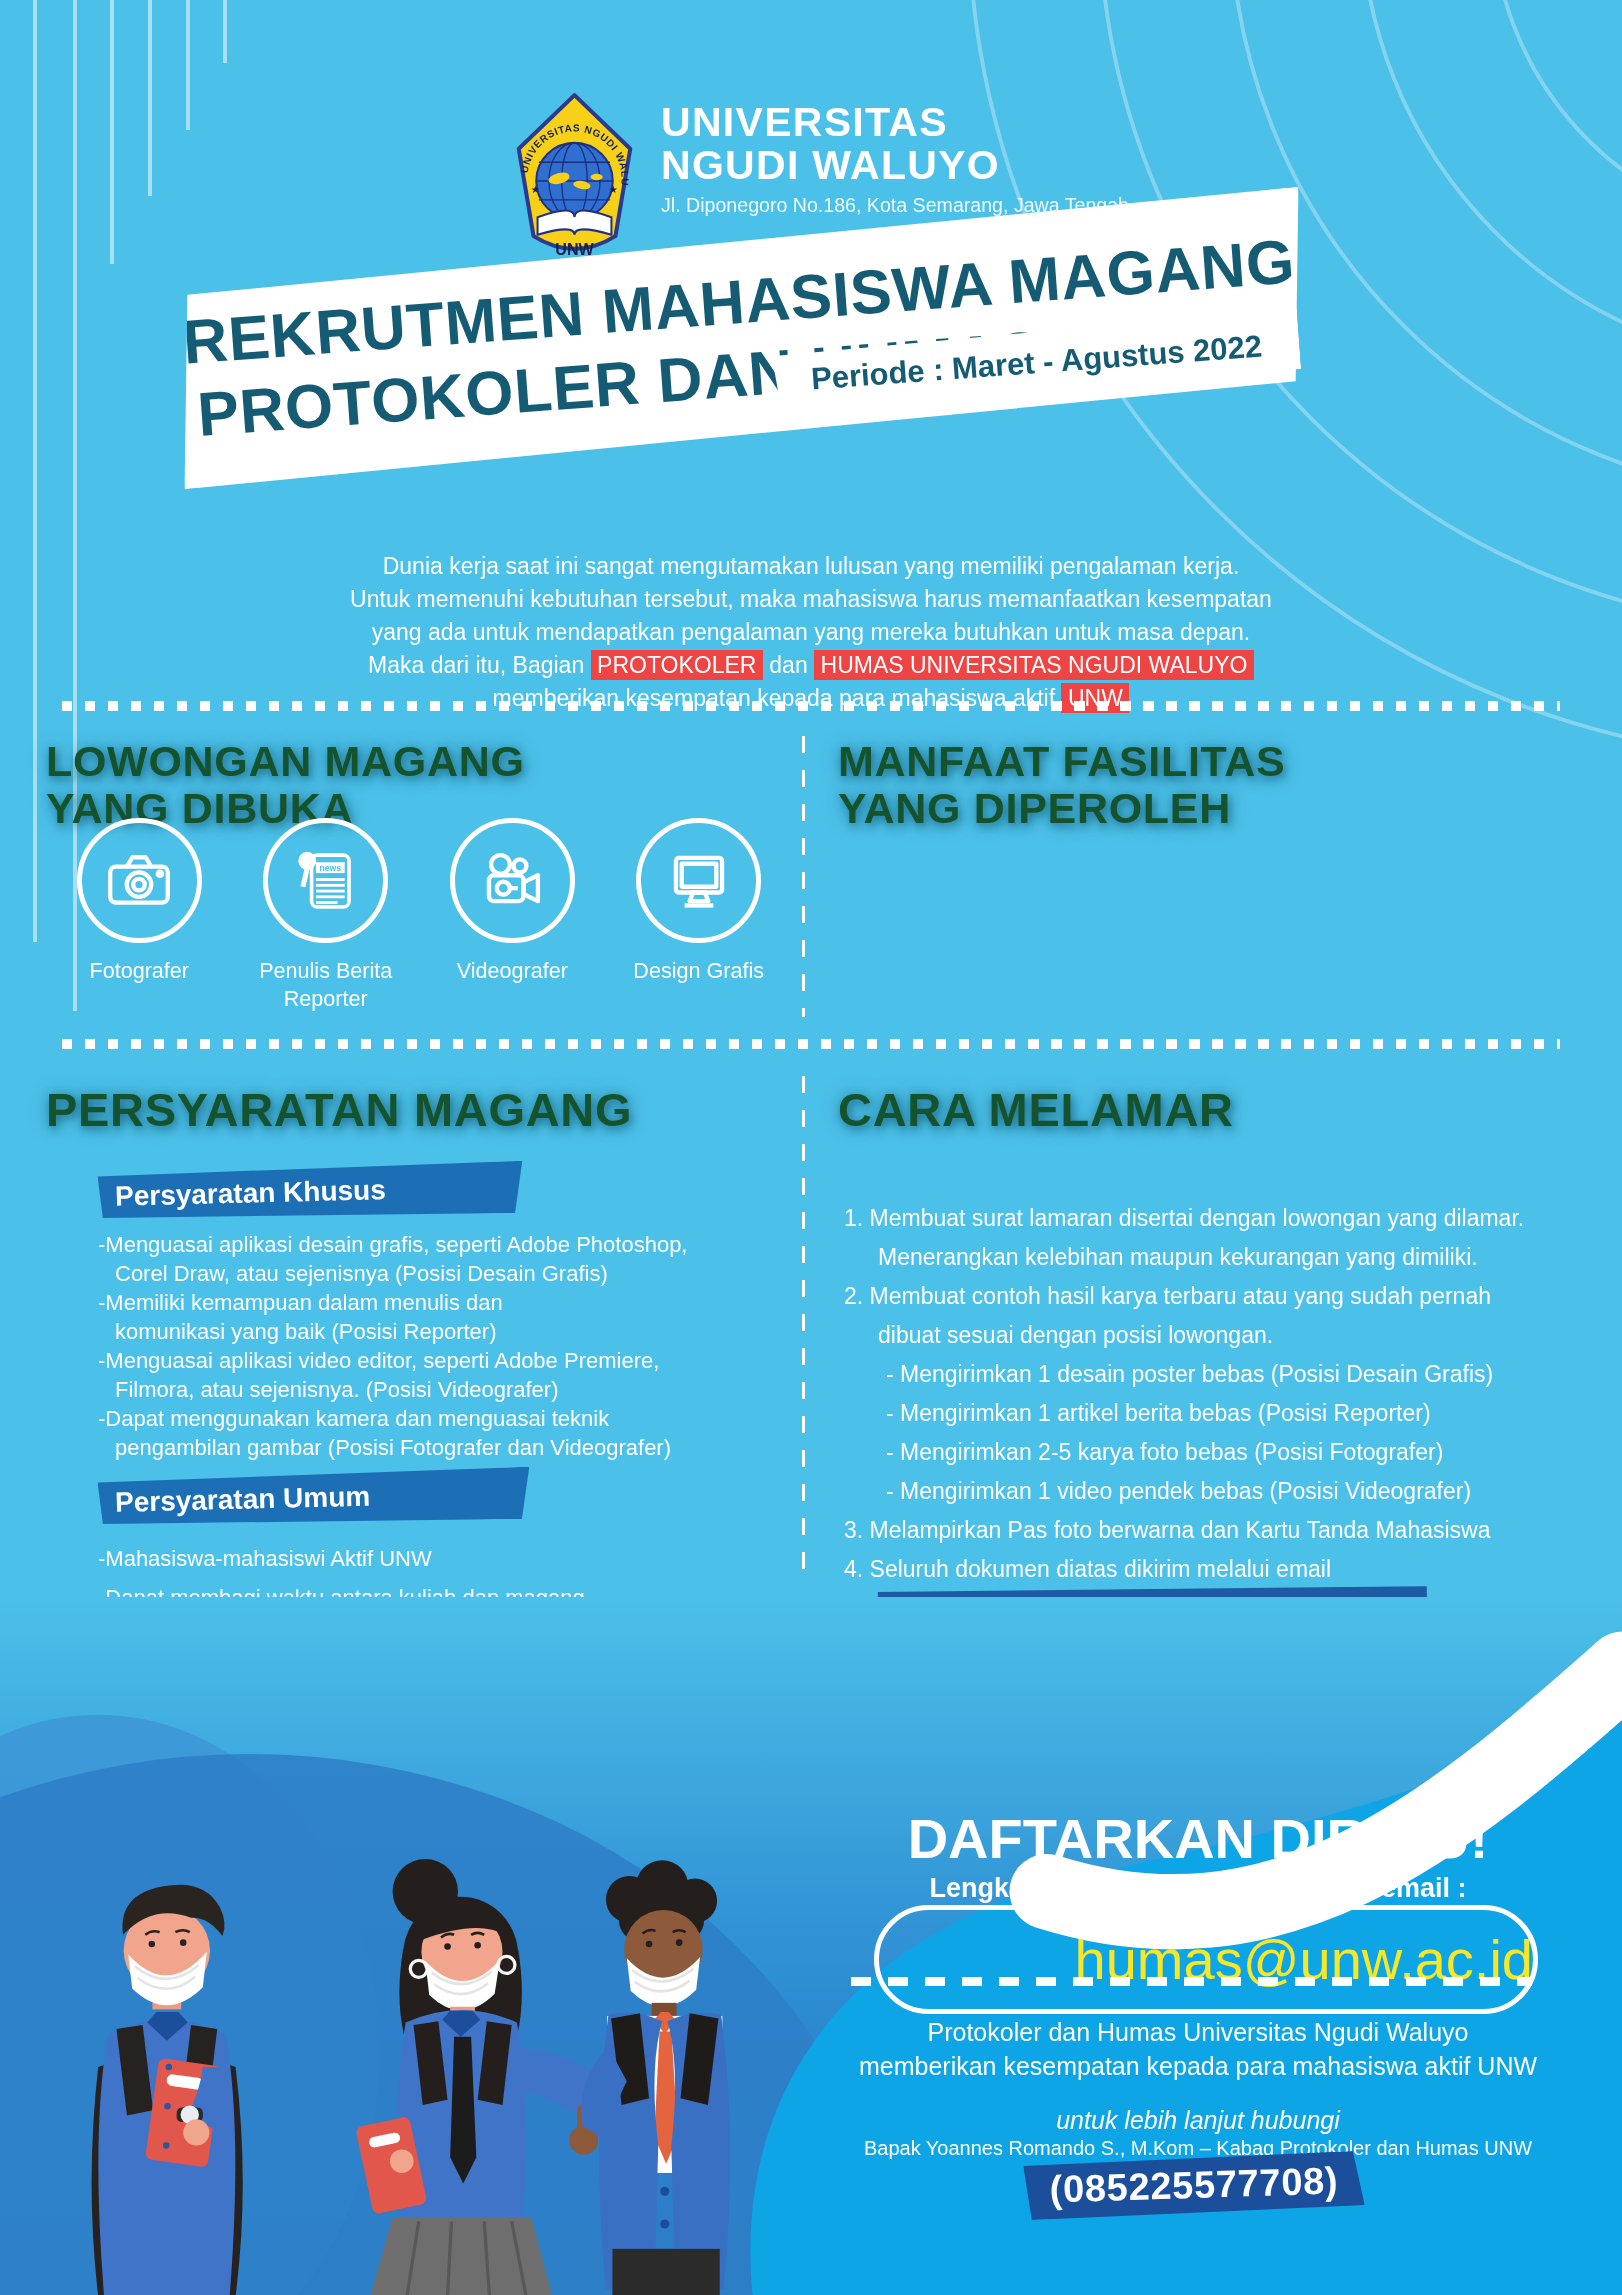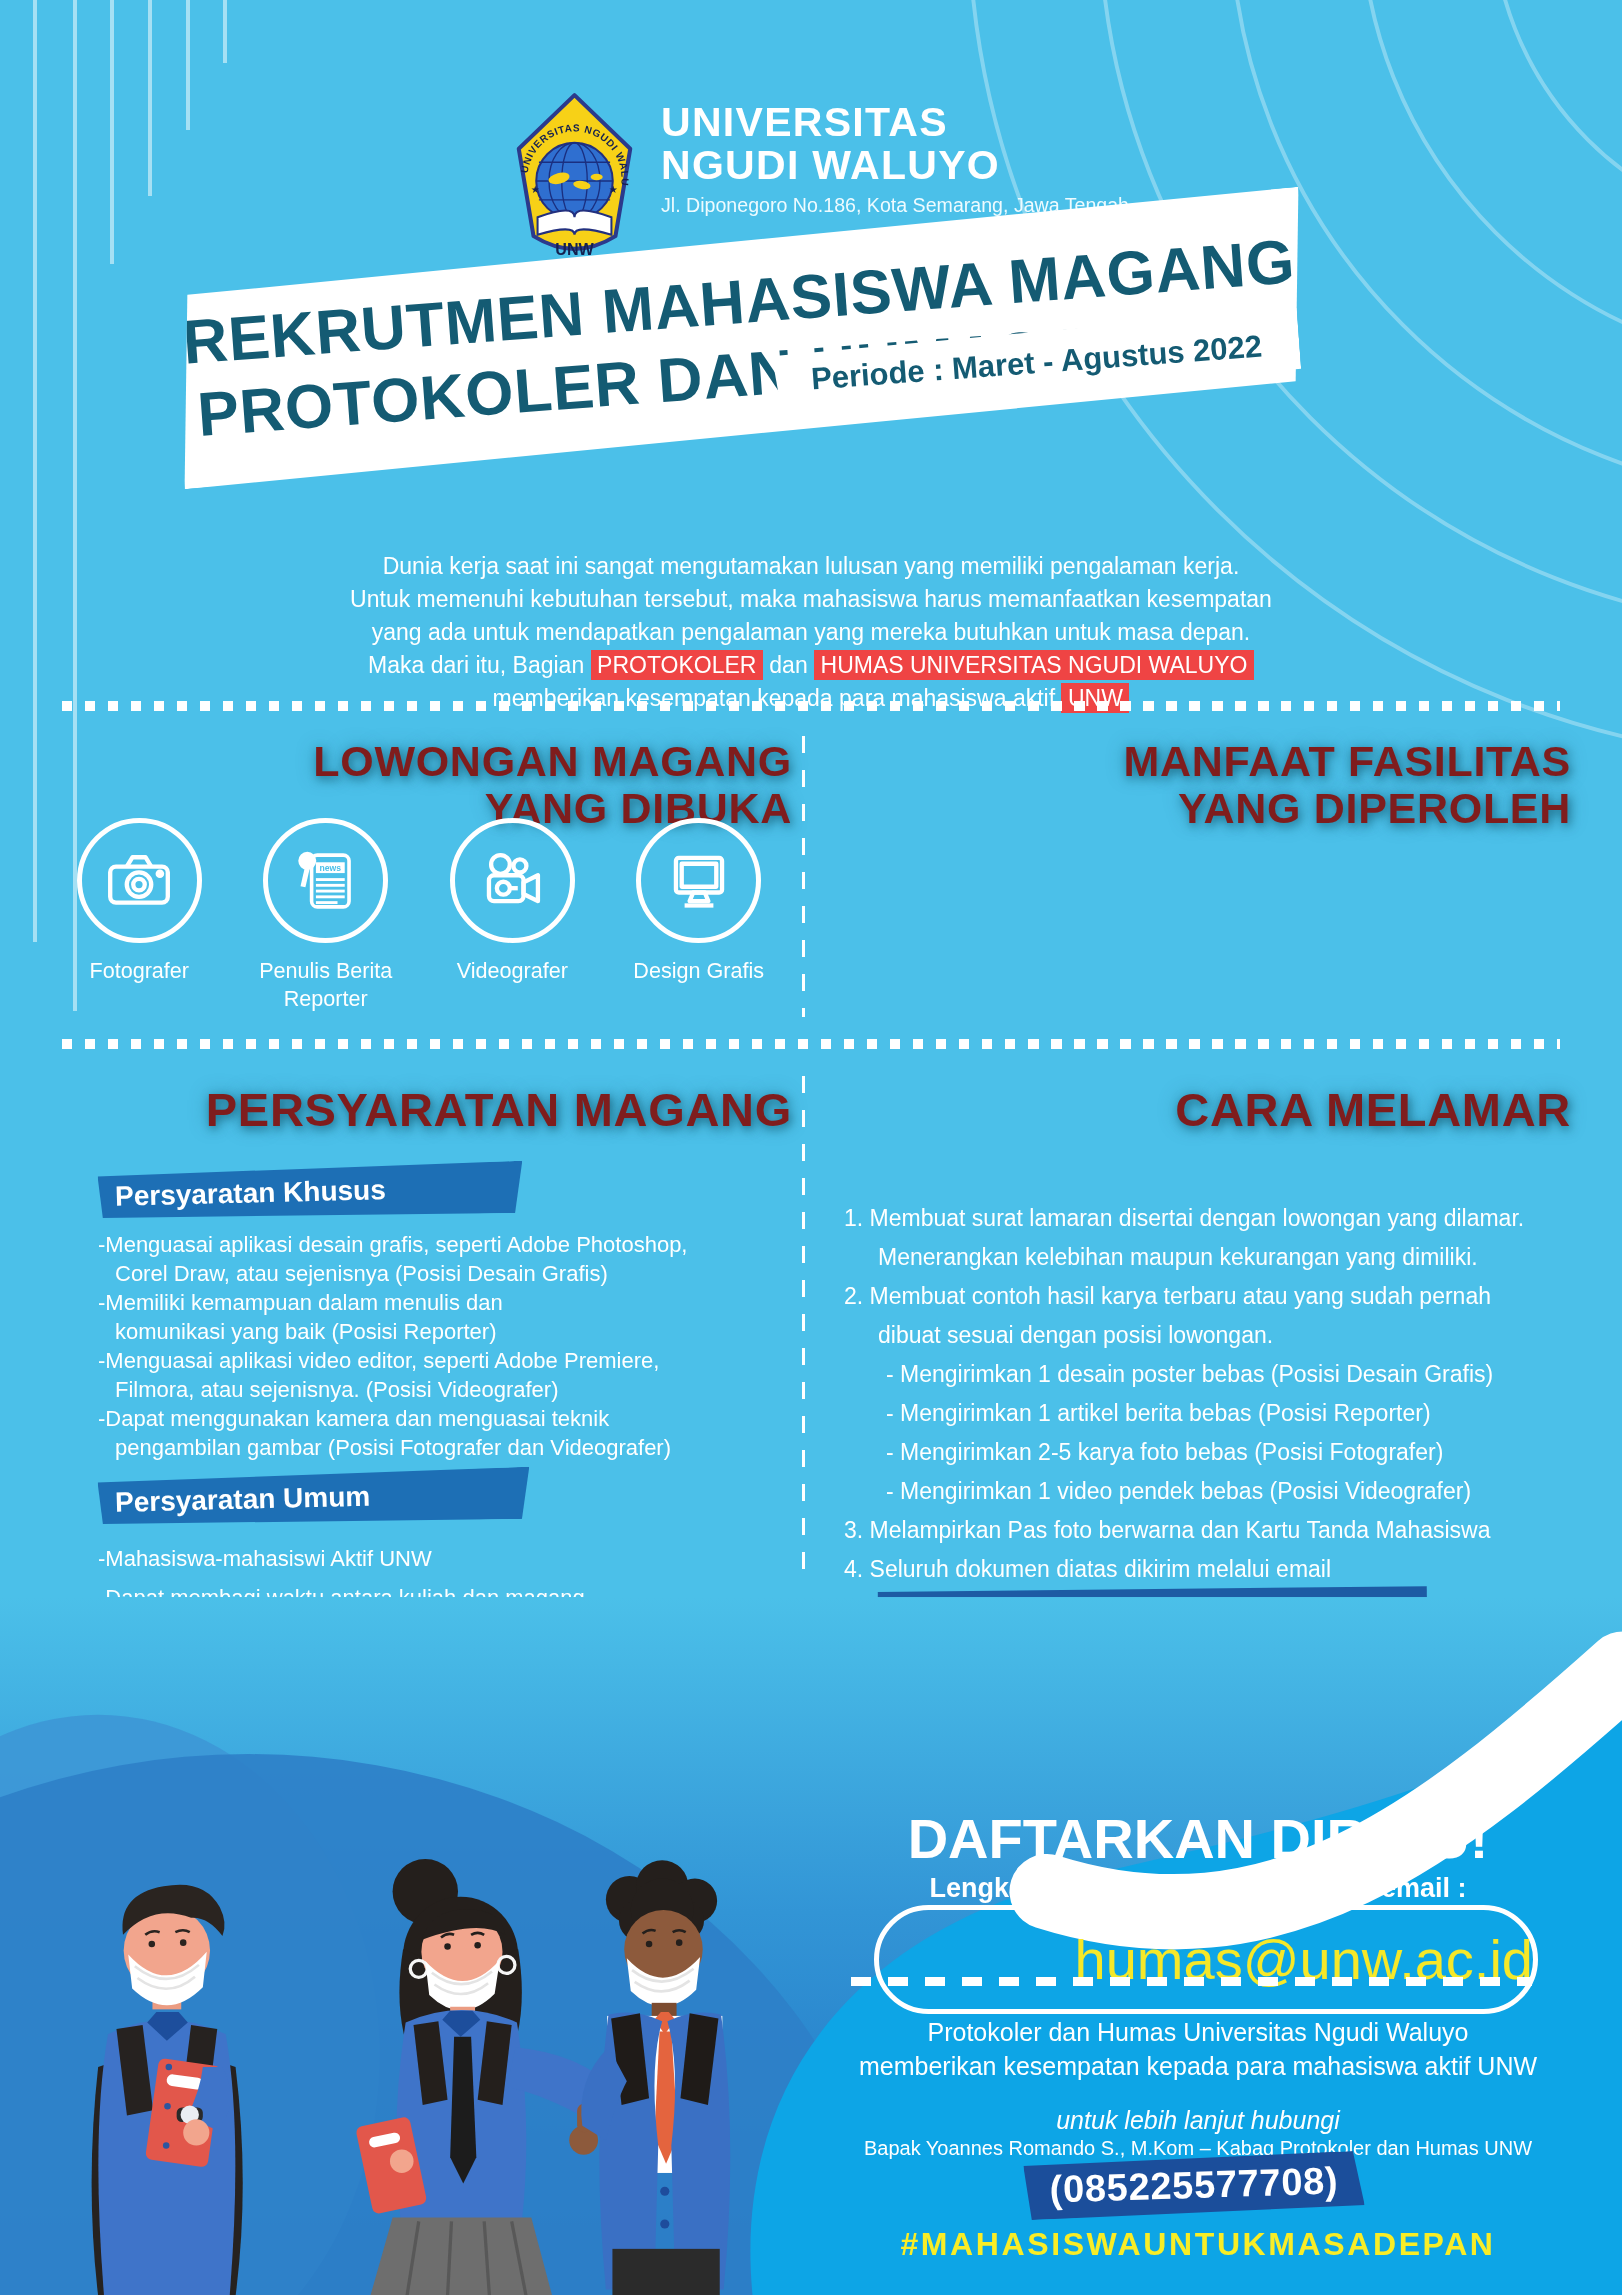--- a/index.html
+++ b/index.html
@@ -19,21 +19,21 @@
   .period-box{left:773px;top:327px;width:527px;height:71px;background:#fff;transform:rotate(-4.2deg);
     clip-path:polygon(0 14%,100% 0,100% 86%,1.2% 100%);display:flex;align-items:center;justify-content:center;}
   .period-text{color:#145b73;font-weight:bold;font-size:31px;white-space:nowrap;}
   
   .intro{left:255px;top:550px;width:1112px;text-align:center;color:#fff;font-size:23px;line-height:33px;}
   .hl{background:#ef4444;padding:2px 6.5px;}
   
   .hdash{position:absolute;height:9.8px;background:repeating-linear-gradient(90deg,#fff 0 10.5px,transparent 10.5px 23px);}
   .vdash{position:absolute;width:3.3px;background:repeating-linear-gradient(180deg,#fff 0 17px,transparent 17px 34px);}
   
-  .sec-head{color:#7f1d1d;font-weight:bold;font-size:43px;line-height:47px;text-align:right;letter-spacing:0.7px;
+  .sec-head{color:#14532d;font-weight:bold;font-size:43px;line-height:47px;text-align:left;letter-spacing:0.7px;
     text-shadow:2px 3.3px 9.2px rgba(10,75,96,.65),0 0 19.6px rgba(10,75,96,.35);white-space:nowrap;}
   
   .icon-row{left:46px;top:818px;width:746px;display:flex;}
   .icon-slot{width:25%;text-align:center;}
   .icon-circle{width:115px;height:115px;border:5.9px solid #fff;border-radius:50%;margin:0 auto;
     display:flex;align-items:center;justify-content:center;}
   .icon-label{color:#fff;font-size:21.6px;line-height:27.5px;margin-top:14.4px;}
   
   .wlist{color:#fff;font-size:23.6px;line-height:41px;}
   .plist{color:#fff;font-size:22px;line-height:29px;}
@@ -378,16 +378,15 @@
   <div class="abs fdash"></div>
   <div class="abs org" style="left:838px;top:2015px;width:720px;">
     <div>Protokoler dan Humas Universitas Ngudi Waluyo</div>
     <div>memberikan kesempatan kepada para mahasiswa aktif UNW</div>
   </div>
   <div class="abs contact-note" style="left:838px;top:2106px;width:720px;">untuk lebih lanjut hubungi</div>
   <div class="abs contact-person" style="left:838px;top:2137px;width:720px;">Bapak Yoannes Romando S., M.Kom – Kabag Protokoler dan Humas UNW</div>
   <div class="abs phone-box">
     <span>(085225577708)</span>
   </div>
-  <div class="abs hashtag" style="left:838px;top:2226px;width:720px;">#MAHASISWAUNTUKMASADEPAN</div>
 
 </div>
 
 
 </body></html>

